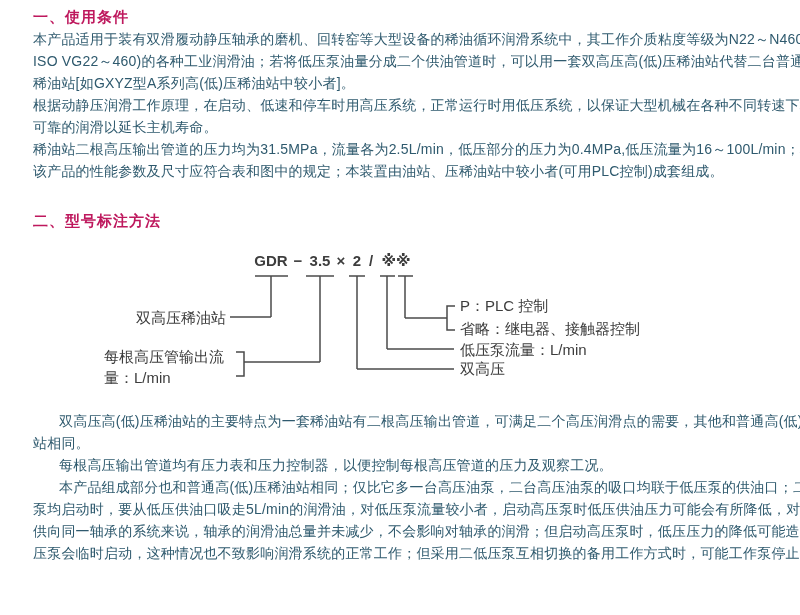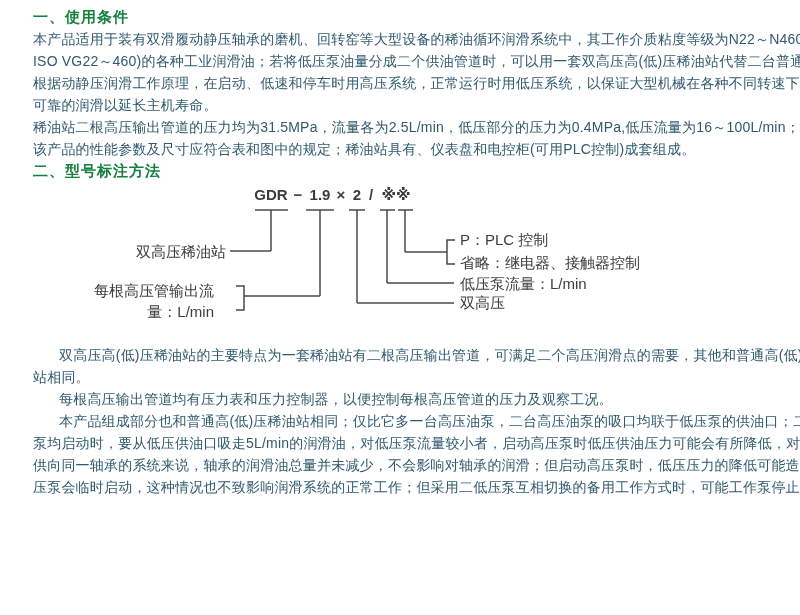--- a/index.html
+++ b/index.html
@@ -2,55 +2,56 @@
 <html><head>
 <meta charset="utf-8">
 <style>
   html,body{margin:0;padding:0;}
   body{
     width:800px;height:615px;background:#ffffff;overflow:hidden;position:relative;
     font-family:"Liberation Sans","DejaVu Sans",sans-serif;
   }
   .doc{position:absolute;left:33px;top:6px;width:740px;}
   .sec-heading{
-    font-size:15px;font-weight:bold;color:#15803d;height:22px;line-height:22px;
+    font-size:15px;font-weight:bold;color:#be185d;height:22px;line-height:22px;
     letter-spacing:1px;white-space:nowrap;
   }
   .para .line{
     height:22px;line-height:22px;font-size:14px;color:#2f5a6e;white-space:nowrap;
     letter-spacing:0.2px;
   }
   .para .line.indent{padding-left:26px;}
-  .h2{margin-top:0;}
+  .h2{margin-top:28px;}
   .h3{margin-top:12px;}
-  .diagram{position:relative;width:740px;height:160px;margin-top:2px;color:#3d3d3d;}
+  .diagram{position:relative;width:740px;height:160px;margin-top:18px;color:#3d3d3d;}
   .diagram svg{position:absolute;left:0;top:0;}
   .dlabel{position:absolute;font-size:15px;line-height:18px;color:#3d3d3d;white-space:nowrap;}
   .f-item{position:absolute;top:2px;height:20px;font-size:15px;font-weight:bold;
     color:#3d3d3d;text-align:center;white-space:nowrap;}
   .lbl-station{left:101px;top:59px;width:94px;text-align:center;}
-  .lbl-perpipe{left:61px;top:96px;width:120px;text-align:right;line-height:21px;}
+  .lbl-perpipe{left:71px;top:96px;width:120px;text-align:left;line-height:21px;}
   .lbl-plc{left:427px;top:47px;text-align:right;}
   .lbl-omit{left:427px;top:70px;}
   .lbl-lowflow{left:427px;top:91px;}
   .lbl-doublehigh{left:427px;top:110px;}
 </style>
 </head>
 <body>
 
 <div class="doc">
 
   <div class="sec-heading">一、使用条件</div>
   <div class="para">
     <div class="line">本产品适用于装有双滑履动静压轴承的磨机、回转窑等大型设备的稀油循环润滑系统中，其工作介质粘度等级为N22～N460(相当于</div>
     <div class="line">ISO VG22～460)的各种工业润滑油；若将低压泵油量分成二个供油管道时，可以用一套双高压高(低)压稀油站代替二台普通高(低)压</div>
+    <div class="line">稀油站[如GXYZ型A系列高(低)压稀油站中较小者]。</div>
     <div class="line">根据动静压润滑工作原理，在启动、低速和停车时用高压系统，正常运行时用低压系统，以保证大型机械在各种不同转速下均能获得</div>
     <div class="line">可靠的润滑以延长主机寿命。</div>
     <div class="line">稀油站二根高压输出管道的压力均为31.5MPa，流量各为2.5L/min，低压部分的压力为0.4MPa,低压流量为16～100L/min；稀油站具有</div>
-    <div class="line">该产品的性能参数及尺寸应符合表和图中的规定；稀油站具有、仪表盘和电控柜(可用PLC控制)成套组成。</div>
+    <div class="line">该产品的性能参数及尺寸应符合表和图中的规定；本装置由油站、压稀油站中较小者(可用PLC控制)成套组成。</div>
   </div>
 
   <div class="sec-heading h2">二、型号标注方法</div>
 
   <div class="diagram">
     <svg width="740" height="160" viewBox="0 0 740 160">
       <g stroke="#4a4a4a" stroke-width="1.5" fill="none">
 
         <line x1="222" y1="26" x2="255" y2="26"></line>
         <line x1="273" y1="26" x2="301" y2="26"></line>
@@ -71,21 +72,21 @@
         <line x1="372" y1="68" x2="414" y2="68"></line>
 
         <polyline points="422,56 414,56 414,80 422,80"></polyline>
 
         <polyline points="203,102 211,102 211,126 203,126"></polyline>
       </g>
     </svg>
 
     <span class="f-item" style="left:220px;width:36px;">GDR</span>
     <span class="f-item" style="left:258px;width:14px;">−</span>
-    <span class="f-item" style="left:274px;width:26px;">1.9</span>
+    <span class="f-item" style="left:274px;width:26px;">3.5</span>
     <span class="f-item" style="left:301px;width:14px;">×</span>
     <span class="f-item" style="left:317px;width:14px;">2</span>
     <span class="f-item" style="left:332px;width:12px;">/</span>
     <span class="f-item" style="left:345px;width:36px;">※※</span>
 
     <div class="dlabel lbl-station">双高压稀油站</div>
     <div class="dlabel lbl-perpipe">
       <div>每根高压管输出流</div>
       <div>量：L/min</div>
     </div>

